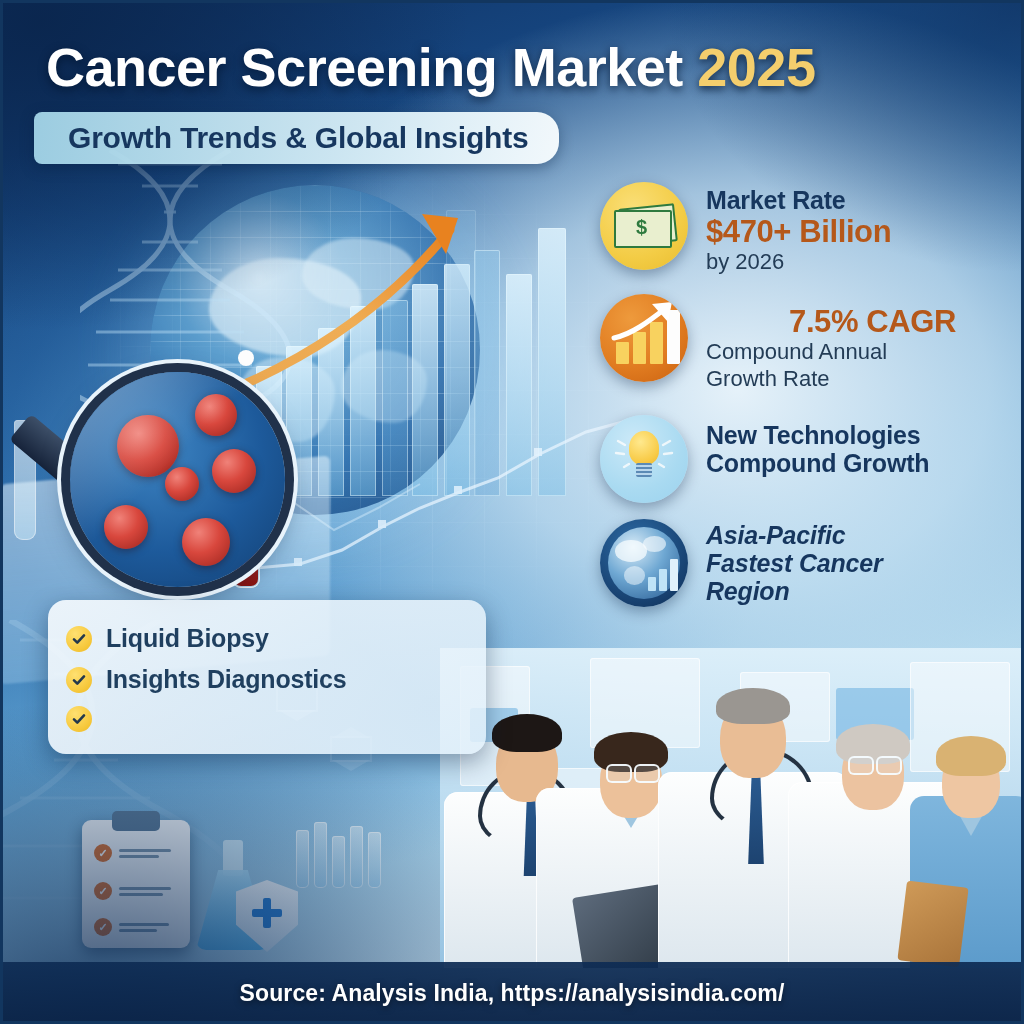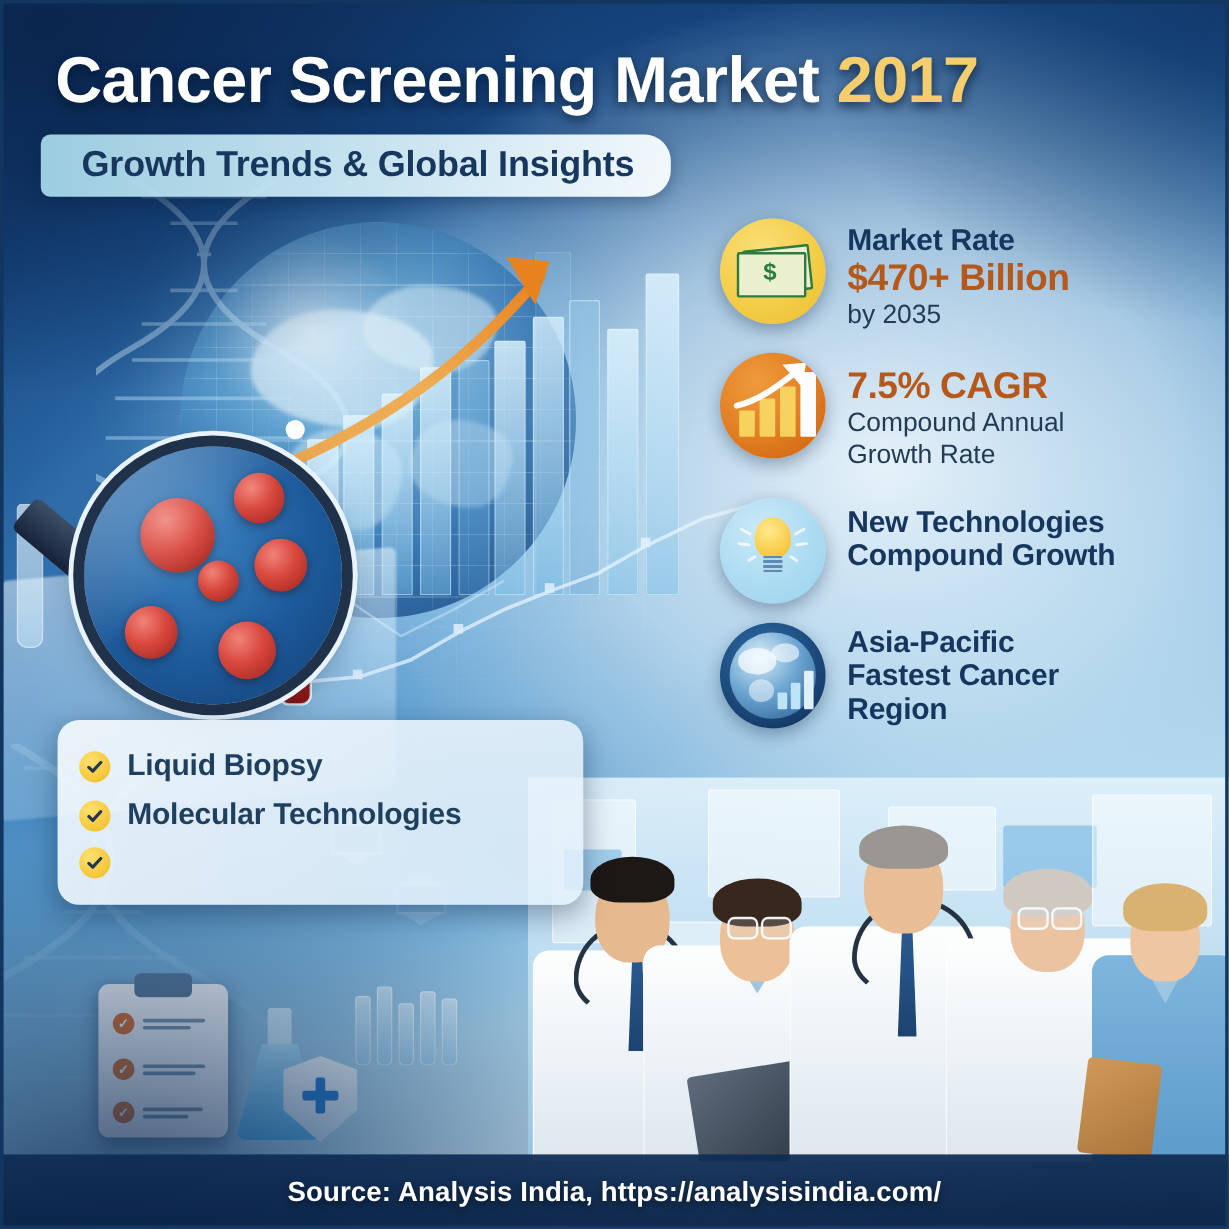--- a/index.html
+++ b/index.html
@@ -396,54 +396,54 @@
         <div class="vcut" style="left:42px;bottom:132px;width:38px;height:34px;"></div>
         <div class="head" style="left:32px;bottom:150px;width:58px;height:70px;background:#eec6a2;"></div>
         <div class="hair" style="left:26px;bottom:192px;width:70px;height:40px;background:#d9b272;"></div>
         <div class="board" style="left:-8px;bottom:4px;width:62px;height:80px;background:linear-gradient(145deg,#cf9a58,#a9743a);transform:rotate(7deg);"></div>
       </div>
     </div>
   </div>
 
   <div class="title">
     <span>Cancer Screening Market</span>
-    <span class="year">2017</span>
+    <span class="year">2025</span>
   </div>
   <div class="subpill">
     <span>Growth Trends &amp; Global Insights</span>
   </div>
 
   <div class="stats">
 
     <div class="stat">
       <div class="ico ico-money">
         <div class="bill" style="left:20px;top:24px;width:52px;height:34px;transform:rotate(-6deg);"></div>
         <div class="bill" style="left:14px;top:28px;width:54px;height:34px;"></div>
         <div style="position:absolute;left:36px;top:34px;color:#2f7a3f;font-weight:bold;font-size:20px;">$</div>
       </div>
       <div class="txt">
         <div class="l1">Market Rate</div>
         <div class="l2 accent-orange">$470+ Billion</div>
-        <div class="l3">by 2035</div>
+        <div class="l3">by 2026</div>
       </div>
     </div>
 
     <div class="stat" style="margin-bottom:22px;">
       <div class="ico ico-cagr">
         <div class="mini-bar" style="left:16px;bottom:18px;width:13px;height:22px;background:#f8d25f;"></div>
         <div class="mini-bar" style="left:33px;bottom:18px;width:13px;height:32px;background:#f8d25f;"></div>
         <div class="mini-bar" style="left:50px;bottom:18px;width:13px;height:42px;background:#f8d25f;"></div>
         <div class="mini-bar" style="left:67px;bottom:18px;width:13px;height:54px;background:#fdfdfd;"></div>
         <svg viewBox="0 0 88 88" style="position:absolute;inset:0;">
           <path d="M14,44 C32,40 48,28 66,14" stroke="#fff" stroke-width="5" fill="none" stroke-linecap="round"></path>
           <path d="M52,10 L72,8 L68,28 Z" fill="#fff"></path>
         </svg>
       </div>
       <div class="txt" style="padding-top:10px;">
-        <div class="l2" style="color:#b5581a;">7.5% CAGR</div>
+        <div class="l2" style="color:#b5581a;text-align:right;">7.5% CAGR</div>
         <div class="l3" style="max-width:250px;">Compound Annual Growth Rate</div>
       </div>
     </div>
 
     <div class="stat" style="margin-bottom:16px;">
       <div class="ico ico-bulb">
         <div style="position:absolute;left:29px;top:16px;width:30px;height:34px;border-radius:50% 50% 42% 42%;
           background:radial-gradient(circle at 38% 32%,#ffe98e,#f8cb48 65%,#edb62b 100%);"></div>
         <div style="position:absolute;left:36px;top:48px;width:16px;height:14px;
           background:repeating-linear-gradient(to bottom,#5b8ab5 0 2px,#b8d6ec 2px 4px);border-radius:2px;"></div>
@@ -468,21 +468,21 @@
         <div style="position:absolute;left:8px;top:8px;right:8px;bottom:8px;border-radius:50%;
           background:radial-gradient(circle at 35% 28%,#d9ecf8,#6fa8d3 45%,#24588f 100%);overflow:hidden;">
           <div style="position:absolute;left:10%;top:18%;width:44%;height:30%;border-radius:50%;background:rgba(250,253,255,.72);"></div>
           <div style="position:absolute;left:48%;top:12%;width:32%;height:22%;border-radius:50%;background:rgba(250,253,255,.6);"></div>
           <div style="position:absolute;left:22%;top:54%;width:30%;height:26%;border-radius:50%;background:rgba(250,253,255,.5);"></div>
         </div>
         <div class="mini-bar" style="left:48px;bottom:16px;width:8px;height:14px;background:#bfe3f7;"></div>
         <div class="mini-bar" style="left:59px;bottom:16px;width:8px;height:22px;background:#bfe3f7;"></div>
         <div class="mini-bar" style="left:70px;bottom:16px;width:8px;height:32px;background:#dff0fb;"></div>
       </div>
-      <div class="txt" style="padding-top:2px;">
+      <div class="txt" style="padding-top:2px;font-style:italic;">
         <div class="l1">Asia-Pacific</div>
         <div class="l1" style="max-width:250px;">Fastest Cancer Region</div>
       </div>
     </div>
   </div>
 
   <div class="checklist">
     <div class="ck">
       <div class="mark">
         <svg width="16" height="16" viewBox="0 0 16 16">
@@ -490,21 +490,21 @@
           </svg>
       </div>
       <span>Liquid Biopsy</span>
     </div>
     <div class="ck">
       <div class="mark">
         <svg width="16" height="16" viewBox="0 0 16 16">
             <path d="M3 8.4 L6.3 11.6 L13 4.4" stroke="#23384c" stroke-width="2.6" fill="none" stroke-linecap="round" stroke-linejoin="round"></path>
           </svg>
       </div>
-      <span>Molecular Technologies</span>
+      <span>Insights Diagnostics</span>
     </div>
     <div class="ck">
       <div class="mark">
         <svg width="16" height="16" viewBox="0 0 16 16">
             <path d="M3 8.4 L6.3 11.6 L13 4.4" stroke="#23384c" stroke-width="2.6" fill="none" stroke-linecap="round" stroke-linejoin="round"></path>
           </svg>
       </div>
     </div>
   </div>
 

